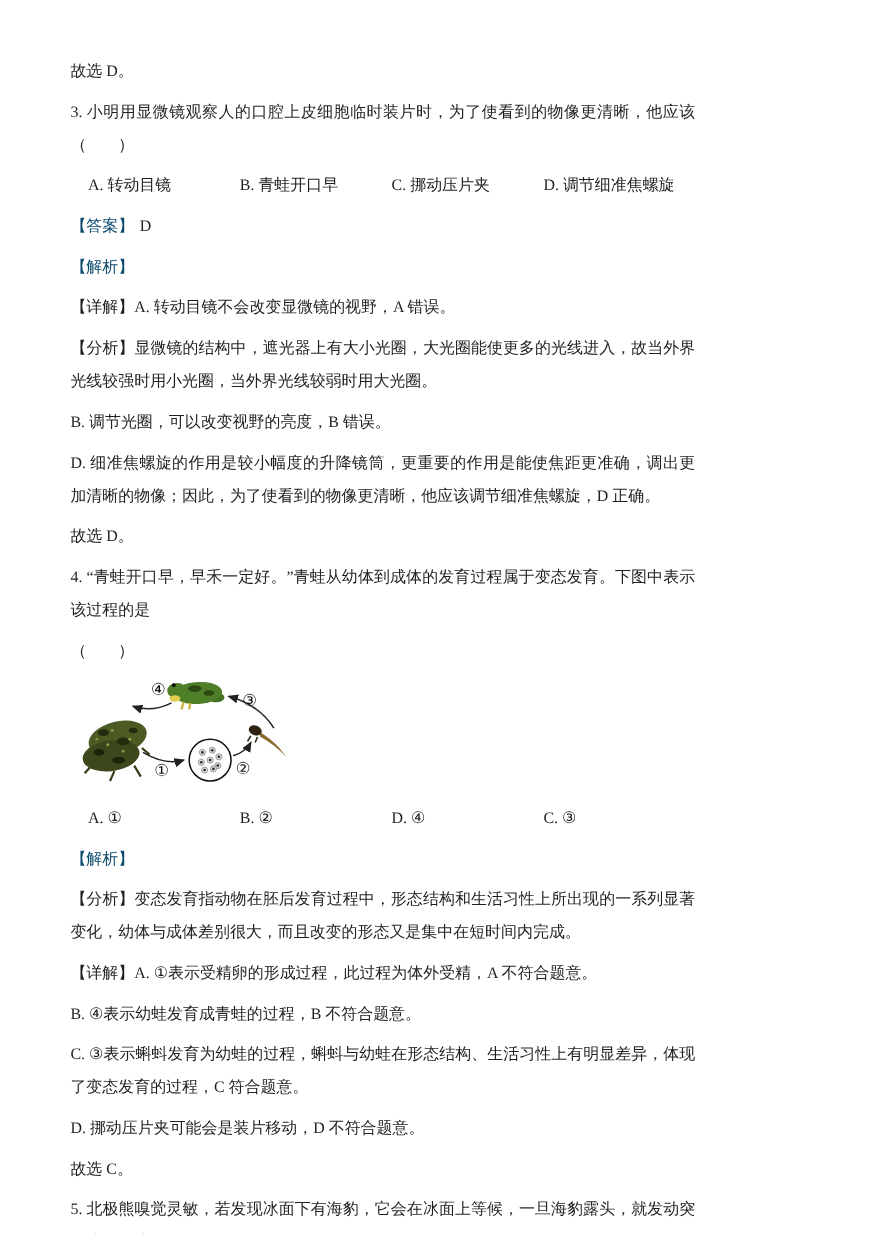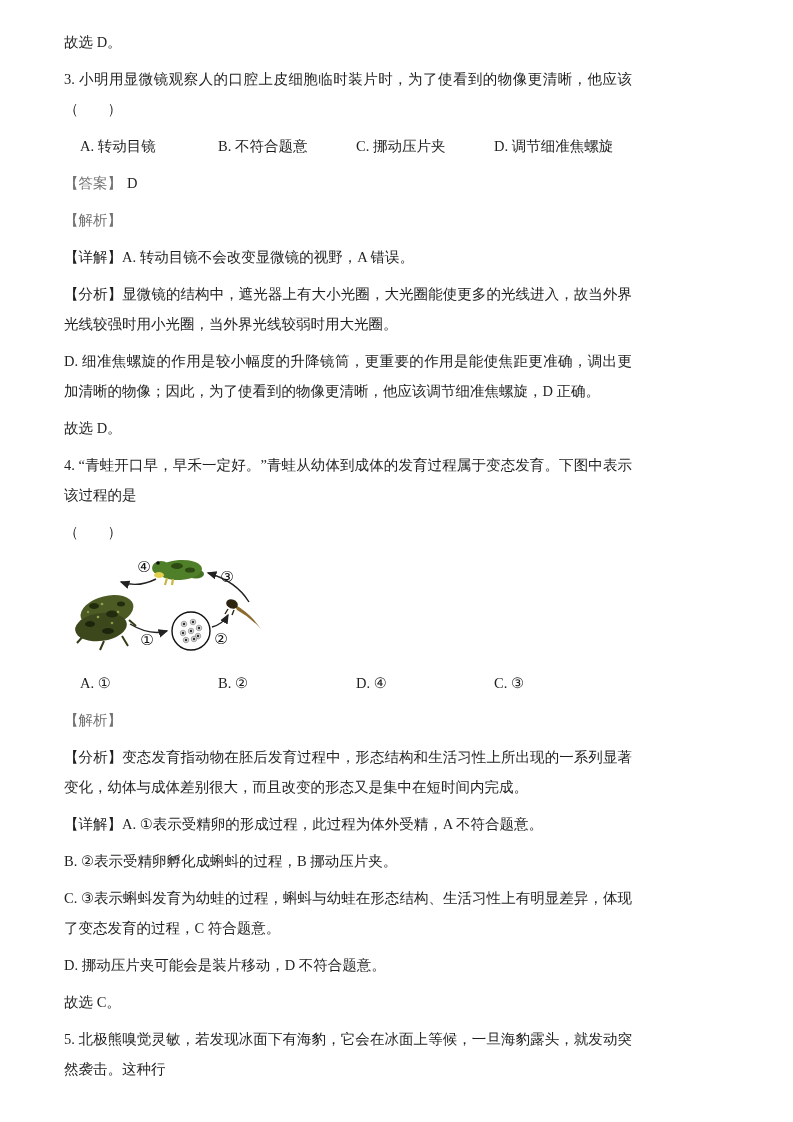--- a/index.html
+++ b/index.html
@@ -6,62 +6,63 @@
   body {
     width: 793px; height: 1122px;
     font-family: "Liberation Serif", "DejaVu Serif", serif;
     color: #1f1f1f;
     font-size: 14.5px;
     overflow: hidden;
   }
   .page {
     box-sizing: border-box;
     width: 695px; height: 1122px;
-    padding: 27px 63px 30px 64px;
+    padding: 50px 63px 30px 64px;
     background: #ffffff;
     overflow: hidden;
   }
   .line {
     margin: 0 0 7px 0;
     line-height: 30px;
     text-align: justify;
   }
   .options-row {
     display: flex;
     margin: 0 0 7px 16px;
     line-height: 30px;
   }
   .opt { flex: 0 0 25%; text-align: left; white-space: nowrap; }
-  .accent { color: #737373; }
+  .accent { color: #0c4a6e; }
   .answer-val { margin-left: 5px; }
   .diagram-wrap { margin: 2px 0 8px 10px; }
   svg text { user-select: none; }
 </style>
 </head>
 <body>
 
 <div class="page">
 
   <p class="line">故选 D。</p>
 
   <p class="line">3. 小明用显微镜观察人的口腔上皮细胞临时装片时，为了使看到的物像更清晰，他应该（　　）</p>
 
   <div class="options-row">
     <span class="opt">A. 转动目镜</span>
-    <span class="opt">B. 不符合题意</span>
+    <span class="opt">B. 青蛙开口早</span>
     <span class="opt">C. 挪动压片夹</span>
     <span class="opt">D. 调节细准焦螺旋</span>
   </div>
 
   <p class="line"><span class="accent">【答案】</span><span class="answer-val">D</span></p>
 
   <p class="line"><span class="accent">【解析】</span></p>
 
   <p class="line">【详解】A. 转动目镜不会改变显微镜的视野，A 错误。</p>
   <p class="line">【分析】显微镜的结构中，遮光器上有大小光圈，大光圈能使更多的光线进入，故当外界光线较强时用小光圈，当外界光线较弱时用大光圈。</p>
+  <p class="line">B. 调节光圈，可以改变视野的亮度，B 错误。</p>
   <p class="line">D. 细准焦螺旋的作用是较小幅度的升降镜筒，更重要的作用是能使焦距更准确，调出更加清晰的物像；因此，为了使看到的物像更清晰，他应该调节细准焦螺旋，D 正确。</p>
   <p class="line">故选 D。</p>
 
   <p class="line">4. “青蛙开口早，早禾一定好。”青蛙从幼体到成体的发育过程属于变态发育。下图中表示该过程的是</p>
   <p class="line">（　　）</p>
 
   <div class="diagram-wrap">
     <svg width="215" height="102" viewBox="0 0 215 102">
       <defs>
         <marker id="ah" markerWidth="9" markerHeight="8" refX="6" refY="3" orient="auto">
@@ -147,20 +148,20 @@
     <span class="opt">B. ②</span>
     <span class="opt">D. ④</span>
     <span class="opt">C. ③</span>
   </div>
 
 
   <p class="line"><span class="accent">【解析】</span></p>
 
   <p class="line">【分析】变态发育指动物在胚后发育过程中，形态结构和生活习性上所出现的一系列显著变化，幼体与成体差别很大，而且改变的形态又是集中在短时间内完成。</p>
   <p class="line">【详解】A. ①表示受精卵的形成过程，此过程为体外受精，A 不符合题意。</p>
-  <p class="line">B. ②表示受精卵孵化成蝌蚪的过程，B 挪动压片夹。</p>
+  <p class="line">B. ④表示幼蛙发育成青蛙的过程，B 不符合题意。</p>
   <p class="line">C. ③表示蝌蚪发育为幼蛙的过程，蝌蚪与幼蛙在形态结构、生活习性上有明显差异，体现了变态发育的过程，C 符合题意。</p>
   <p class="line">D. 挪动压片夹可能会是装片移动，D 不符合题意。</p>
   <p class="line">故选 C。</p>
 
   <p class="line">5. 北极熊嗅觉灵敏，若发现冰面下有海豹，它会在冰面上等候，一旦海豹露头，就发动突然袭击。这种行</p>
 
 </div>
 
 </body></html>

